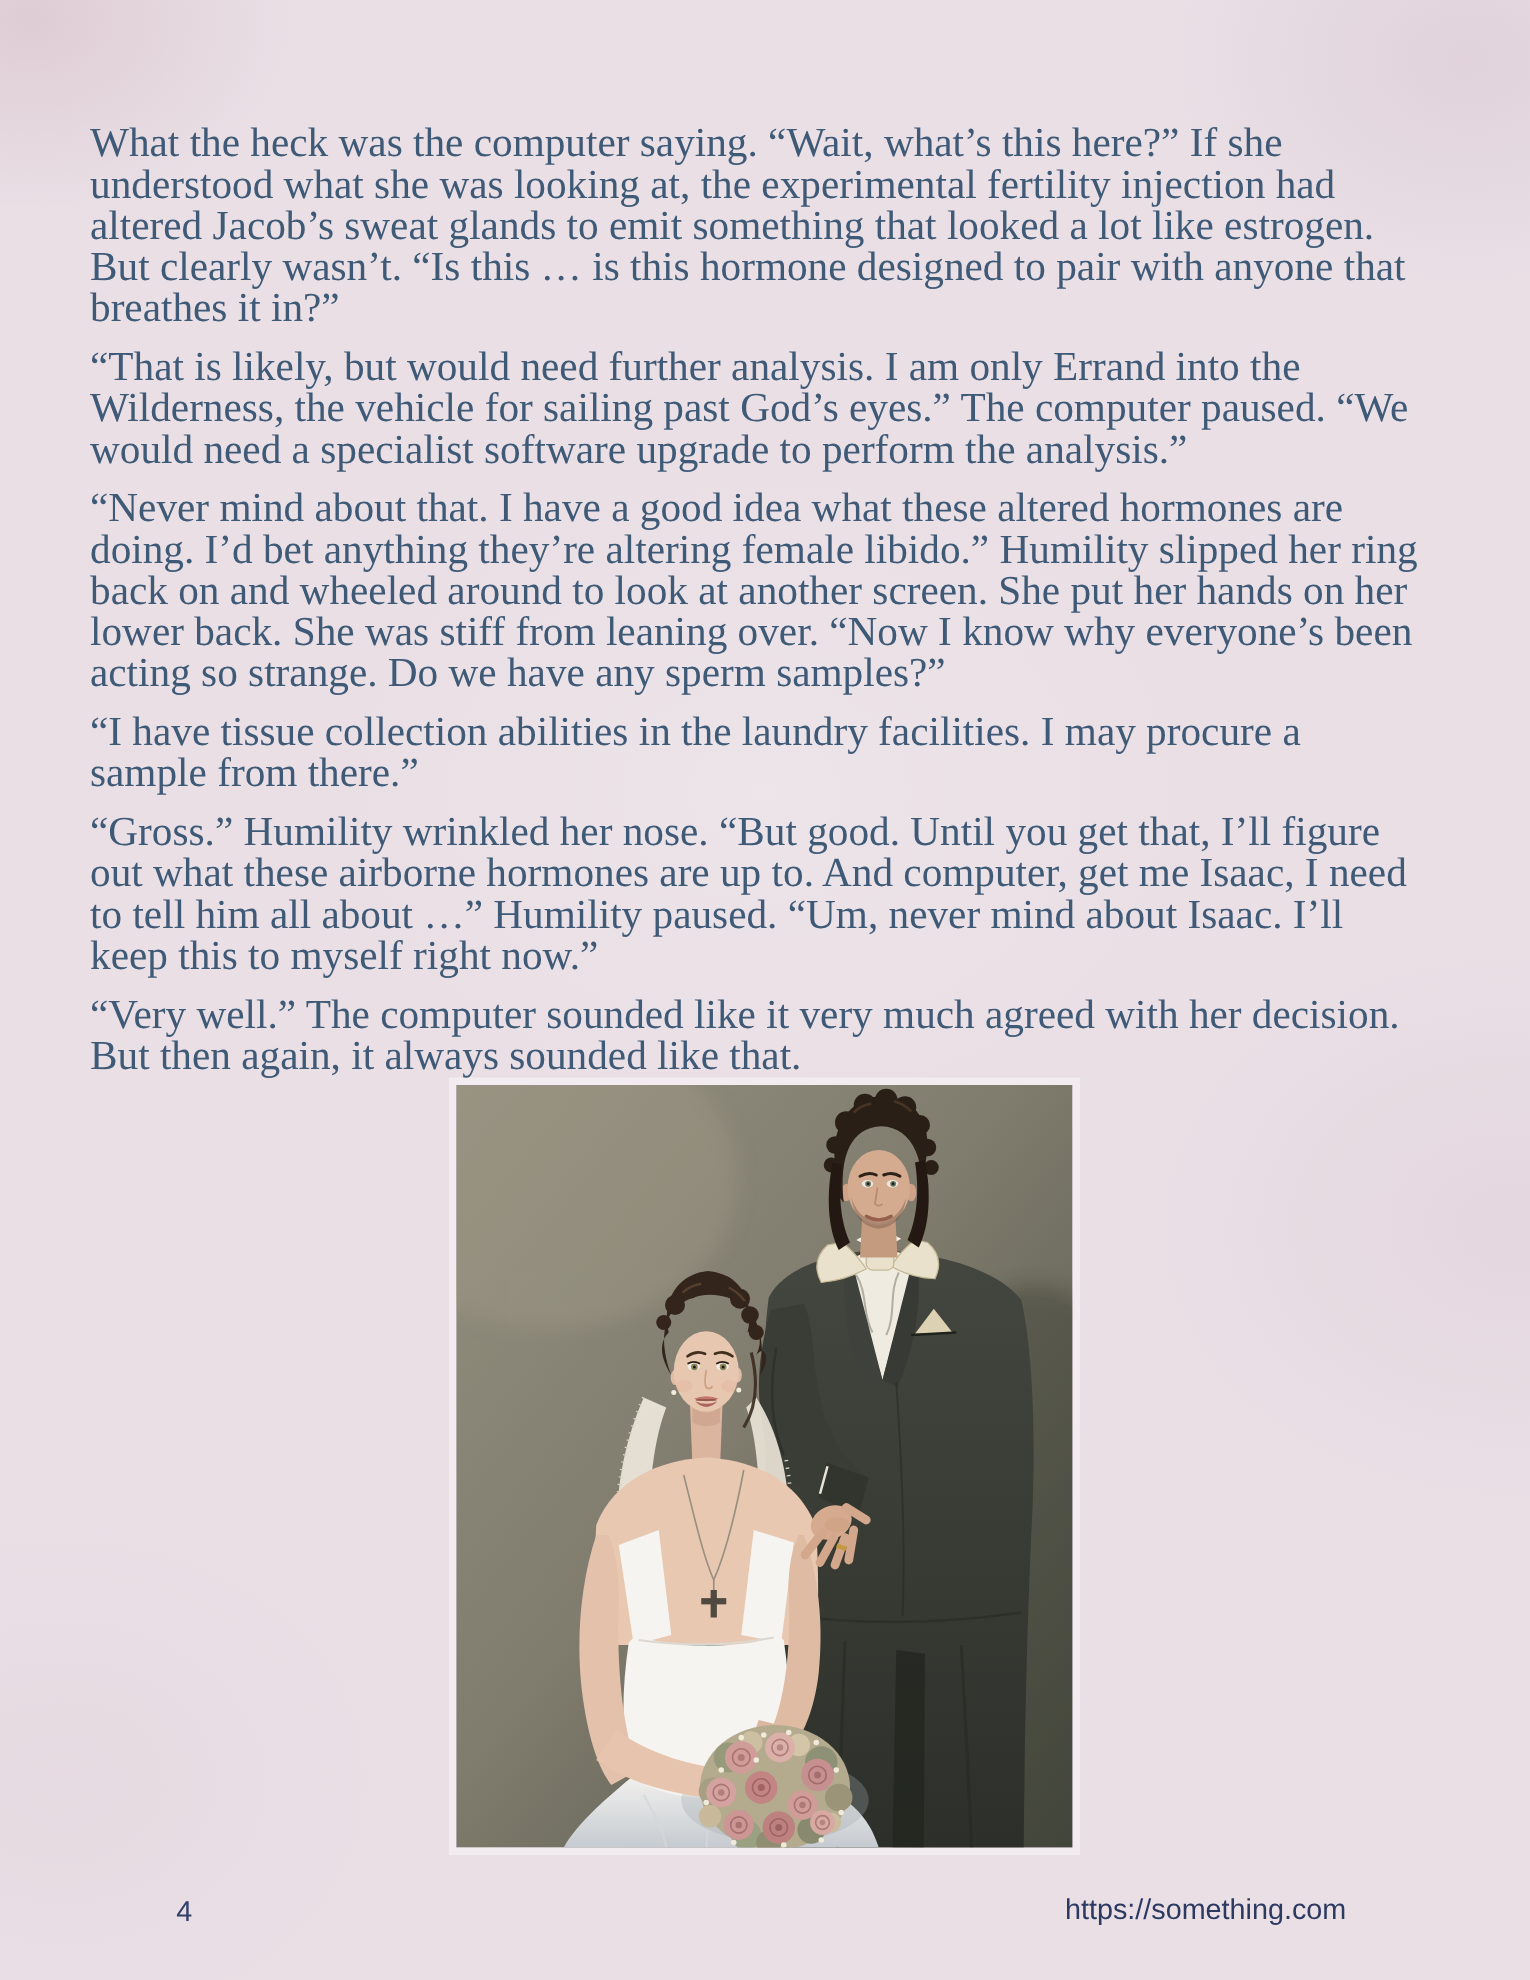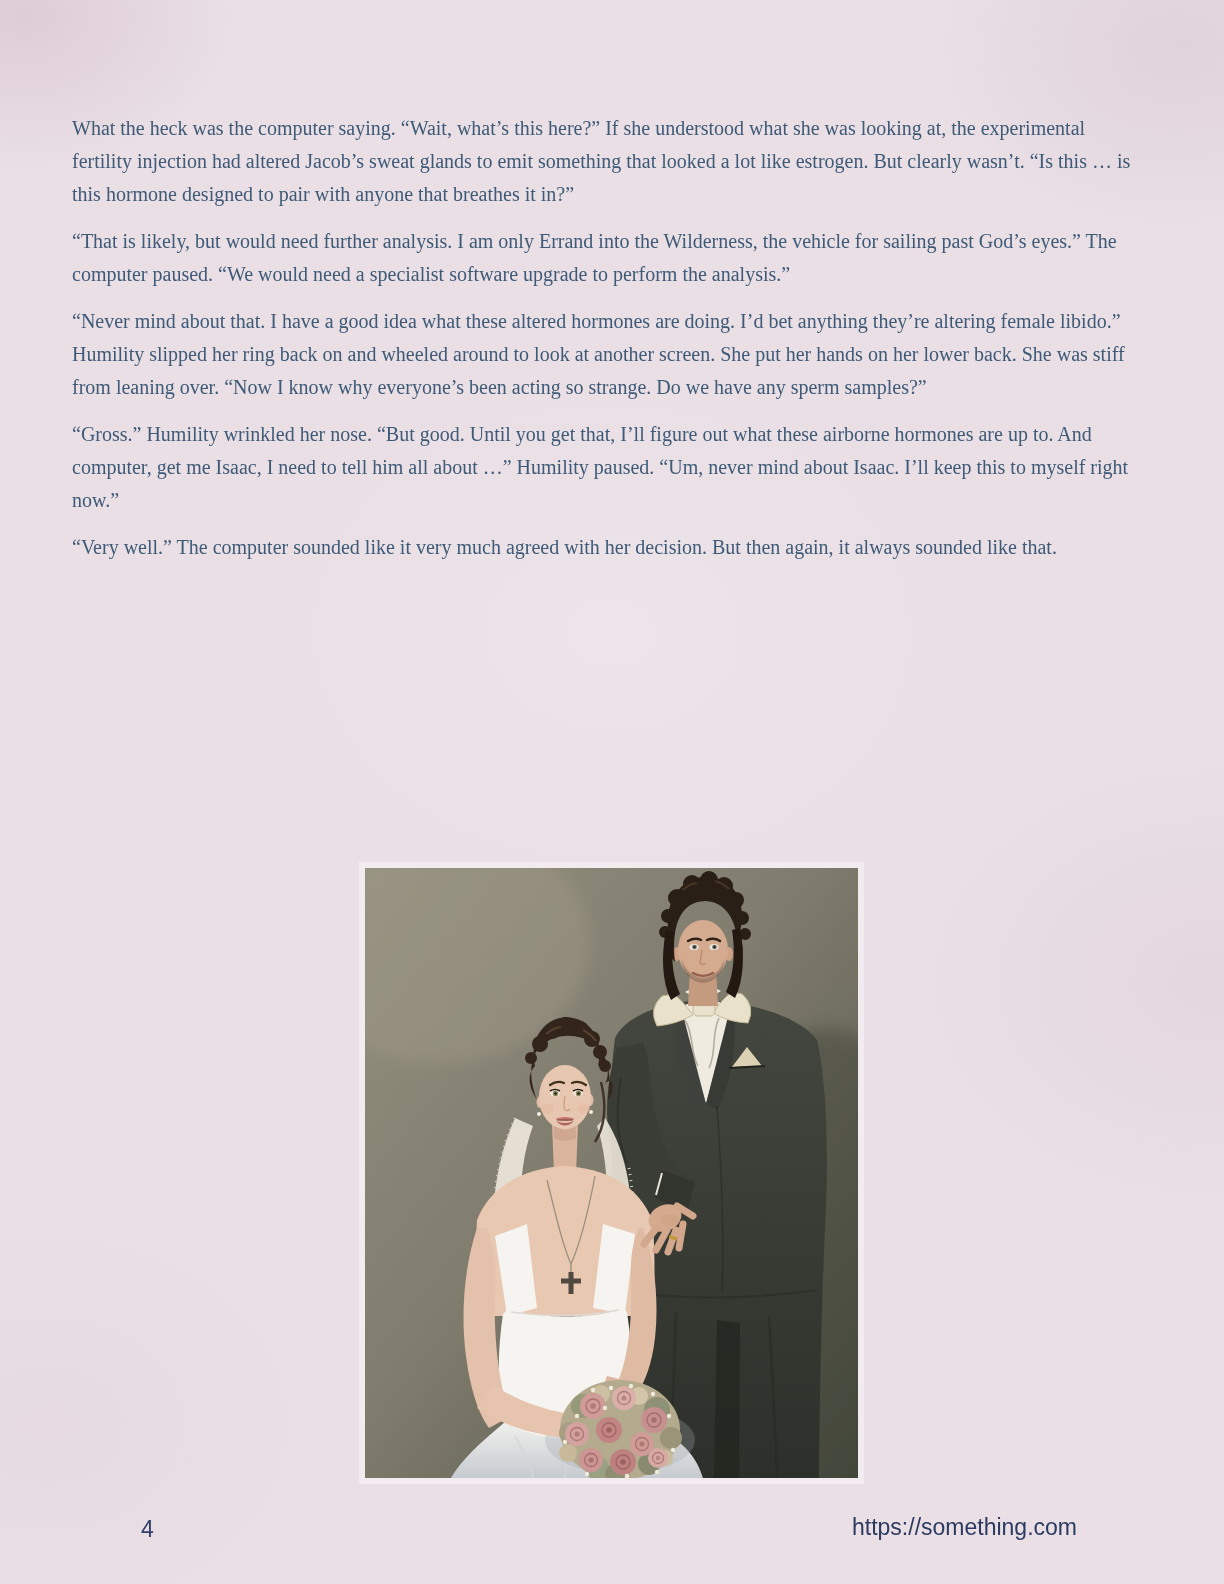--- a/index.html
+++ b/index.html
@@ -8,39 +8,40 @@
     background:
       radial-gradient(300px 220px at 2% 1%, rgba(197,156,170,.28), transparent 70%),
       radial-gradient(340px 260px at 96% 3%, rgba(214,194,206,.45), transparent 70%),
       radial-gradient(420px 320px at 99% 62%, rgba(222,201,213,.40), transparent 70%),
       radial-gradient(380px 300px at 4% 90%, rgba(228,212,221,.45), transparent 70%),
       radial-gradient(500px 380px at 50% 40%, rgba(244,238,242,.35), transparent 70%),
       #e9dfe5;
   }
   .story{position:absolute;left:72px;top:99px;width:1064px;
     font-family:"Liberation Serif", serif;
-    font-size:20px;line-height:33px;color:#3e5a77;margin-top:13px;}
+    font-size:33px;line-height:33px;color:#3e5a77;}
   .story p{margin:0 0 14px 0;}
   .photo{position:absolute;left:365px;top:868px;width:493px;height:610px;margin:0;
     box-shadow:0 0 0 6px rgba(249,244,247,.55);}
   .photo svg{display:block;}
   .footer-pagenum{position:absolute;left:141px;top:1516px;
     font-family:"Liberation Sans", sans-serif;font-size:23px;color:#31406a;}
   .footer-url{position:absolute;right:147px;top:1514px;
     font-family:"Liberation Sans", sans-serif;font-size:23px;color:#2c3a62;text-decoration:none;}
 </style>
 </head>
 <body>
 
 <div class="page">
 
   <main class="story">
     <p>What the heck was the computer saying. “Wait, what’s this here?” If she understood what she was looking at, the experimental fertility injection had altered Jacob’s sweat glands to emit something that looked a lot like estrogen. But clearly wasn’t. “Is this … is this hormone designed to pair with anyone that breathes it in?”</p>
     <p>“That is likely, but would need further analysis. I am only Errand into the Wilderness, the vehicle for sailing past God’s eyes.” The computer paused. “We would need a specialist software upgrade to perform the analysis.”</p>
     <p>“Never mind about that. I have a good idea what these altered hormones are doing. I’d bet anything they’re altering female libido.” Humility slipped her ring back on and wheeled around to look at another screen. She put her hands on her lower back. She was stiff from leaning over. “Now I know why everyone’s been acting so strange. Do we have any sperm samples?”</p>
+    <p>“I have tissue collection abilities in the laundry facilities. I may procure a sample from there.”</p>
     <p>“Gross.” Humility wrinkled her nose. “But good. Until you get that, I’ll figure out what these airborne hormones are up to. And computer, get me Isaac, I need to tell him all about …” Humility paused. “Um, never mind about Isaac. I’ll keep this to myself right now.”</p>
     <p>“Very well.” The computer sounded like it very much agreed with her decision. But then again, it always sounded like that.</p>
   </main>
 
   <figure class="photo">
     <svg width="493" height="610" viewBox="0 0 493 610" xmlns="http://www.w3.org/2000/svg">
       <defs>
         <linearGradient id="bgG" x1="0" y1="0" x2="1" y2="1">
           <stop offset="0" stop-color="#94907f"></stop>
           <stop offset=".45" stop-color="#807c6e"></stop>

